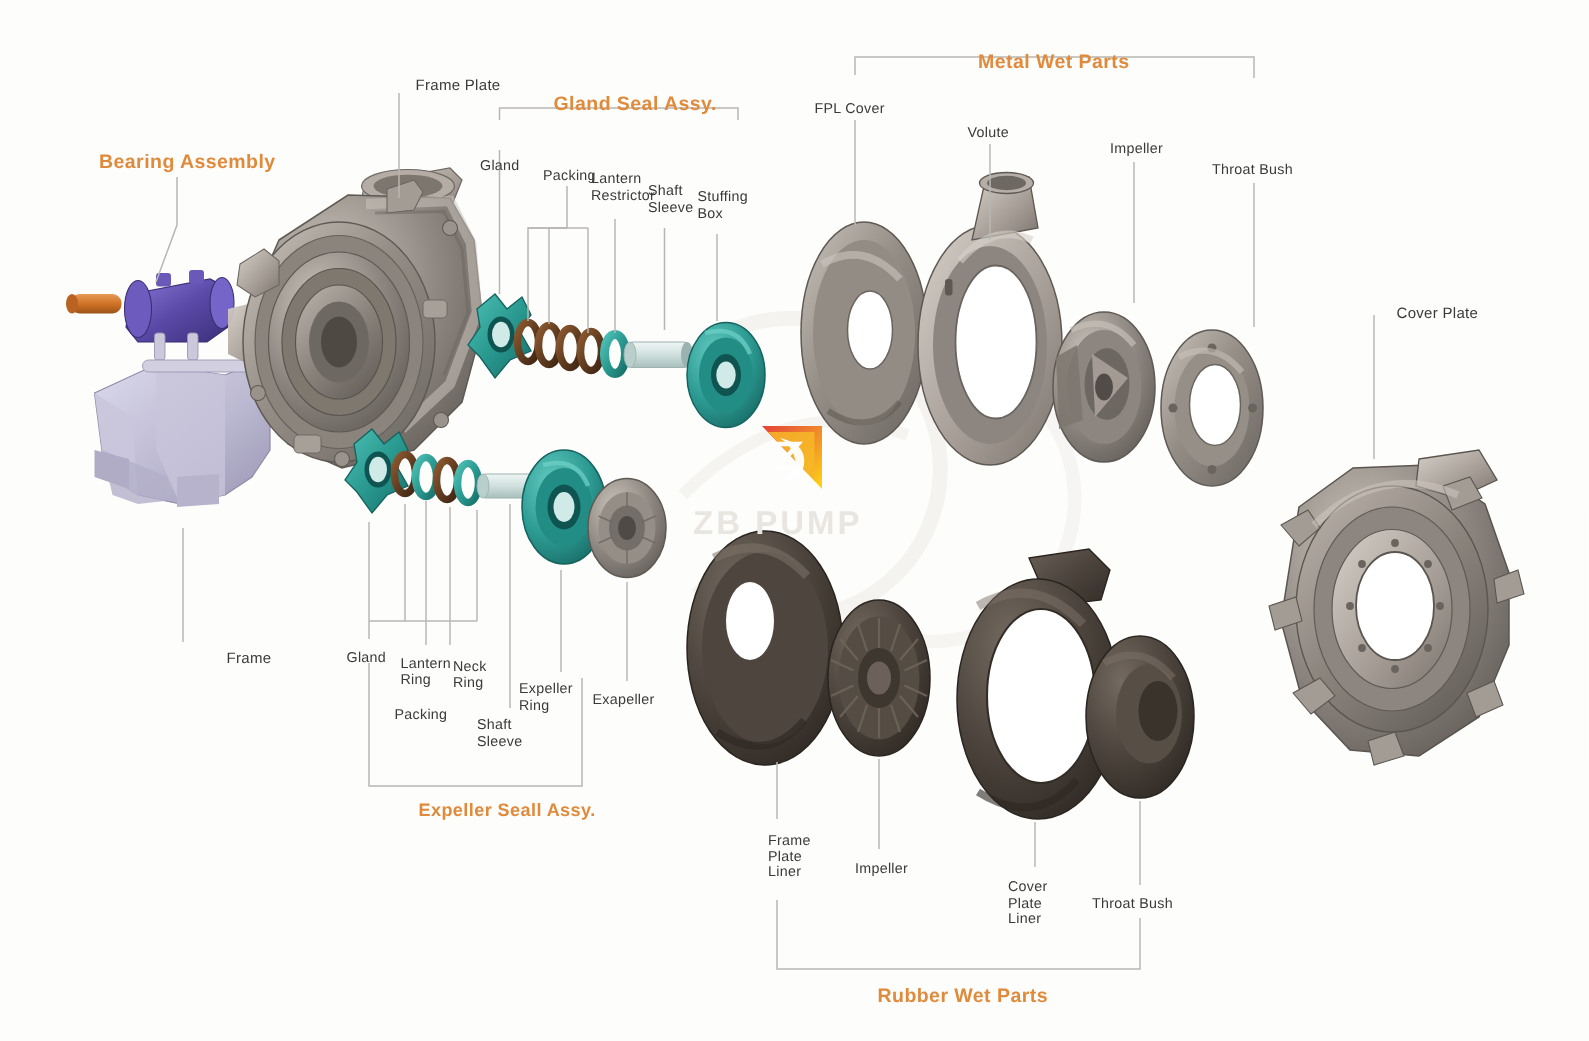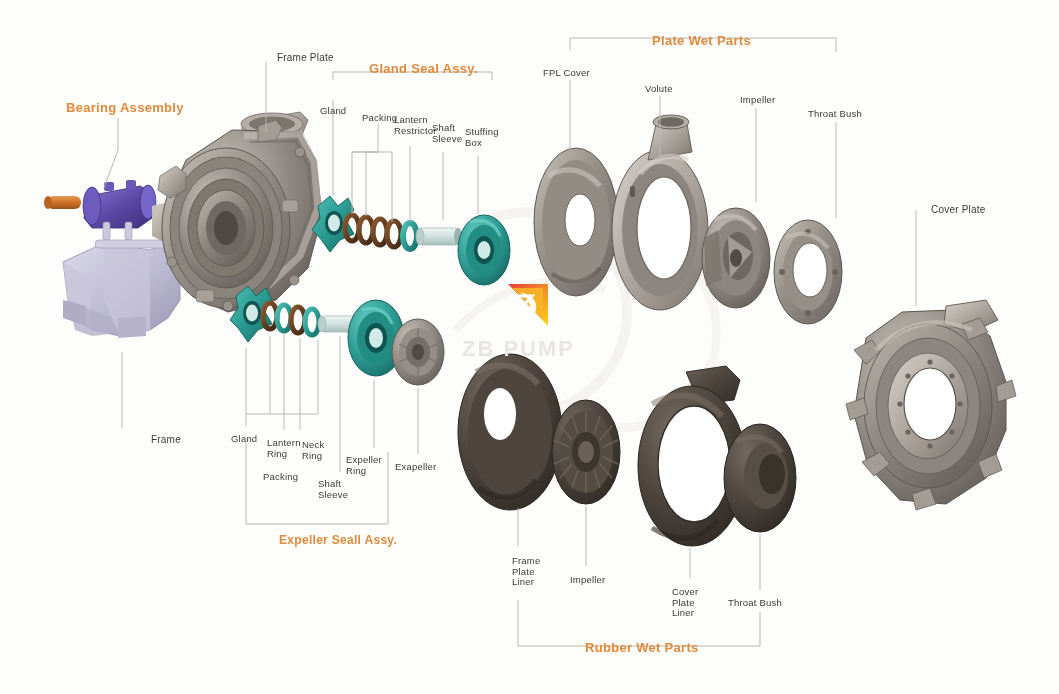--- a/index.html
+++ b/index.html
@@ -429,23 +429,23 @@
       <path d="M586 506 L586 566"></path>
       <path d="M690 548 L690 578"></path>
       <path d="M760 534 L760 590"></path>
       <path d="M518 600 L518 646 L760 646 L760 612"></path>
     </g>
   </svg>
 
   <div id="group-label-layer">
       <div class="grp" style="left: 66px; top: 100px; color: rgb(224, 138, 60); text-align: center;">Bearing Assembly</div>
       <div class="grp" style="left: 356px; top: 61px; color: rgb(224, 138, 60); margin-left: 13px;">Gland Seal Assy.</div>
-      <div class="grp" style="left: 652px; top: 33px; color: rgb(224, 138, 60);">Plate Wet Parts</div>
+      <div class="grp" style="left: 652px; top: 33px; color: rgb(224, 138, 60);">Metal Wet Parts</div>
       <div class="grp small" style="left: 279px; top: 533px; color: rgb(224, 138, 60);">Expeller Seall Assy.</div>
-      <div class="grp" style="left: 585px; top: 640px; color: rgb(224, 138, 60);">Rubber Wet Parts</div>
+      <div class="grp" style="left: 585px; top: 656px; color: rgb(224, 138, 60);">Rubber Wet Parts</div>
     </div>
   <div id="part-label-layer">
       <div class="lbl md" style="left: 232px; top: 52px; color: rgb(59, 58, 56);">Frame Plate</div>
       <div class="lbl md" style="left: 106px; top: 434px; color: rgb(59, 58, 56);">Frame</div>
       <div class="lbl md" style="left: 886px; top: 204px; color: rgb(59, 58, 56);">Cover Plate</div>
       <div class="lbl sm" style="left: 320px; top: 106px; color: rgb(59, 58, 56);">Gland</div>
       <div class="lbl sm" style="left: 362px; top: 113px; color: rgb(59, 58, 56);">Packing</div>
       <div class="lbl sm" style="left: 394px; top: 115px; color: rgb(59, 58, 56);">Lantern
 Restrictor</div>
       <div class="lbl sm" style="left: 432px; top: 123px; color: rgb(59, 58, 56);">Shaft

